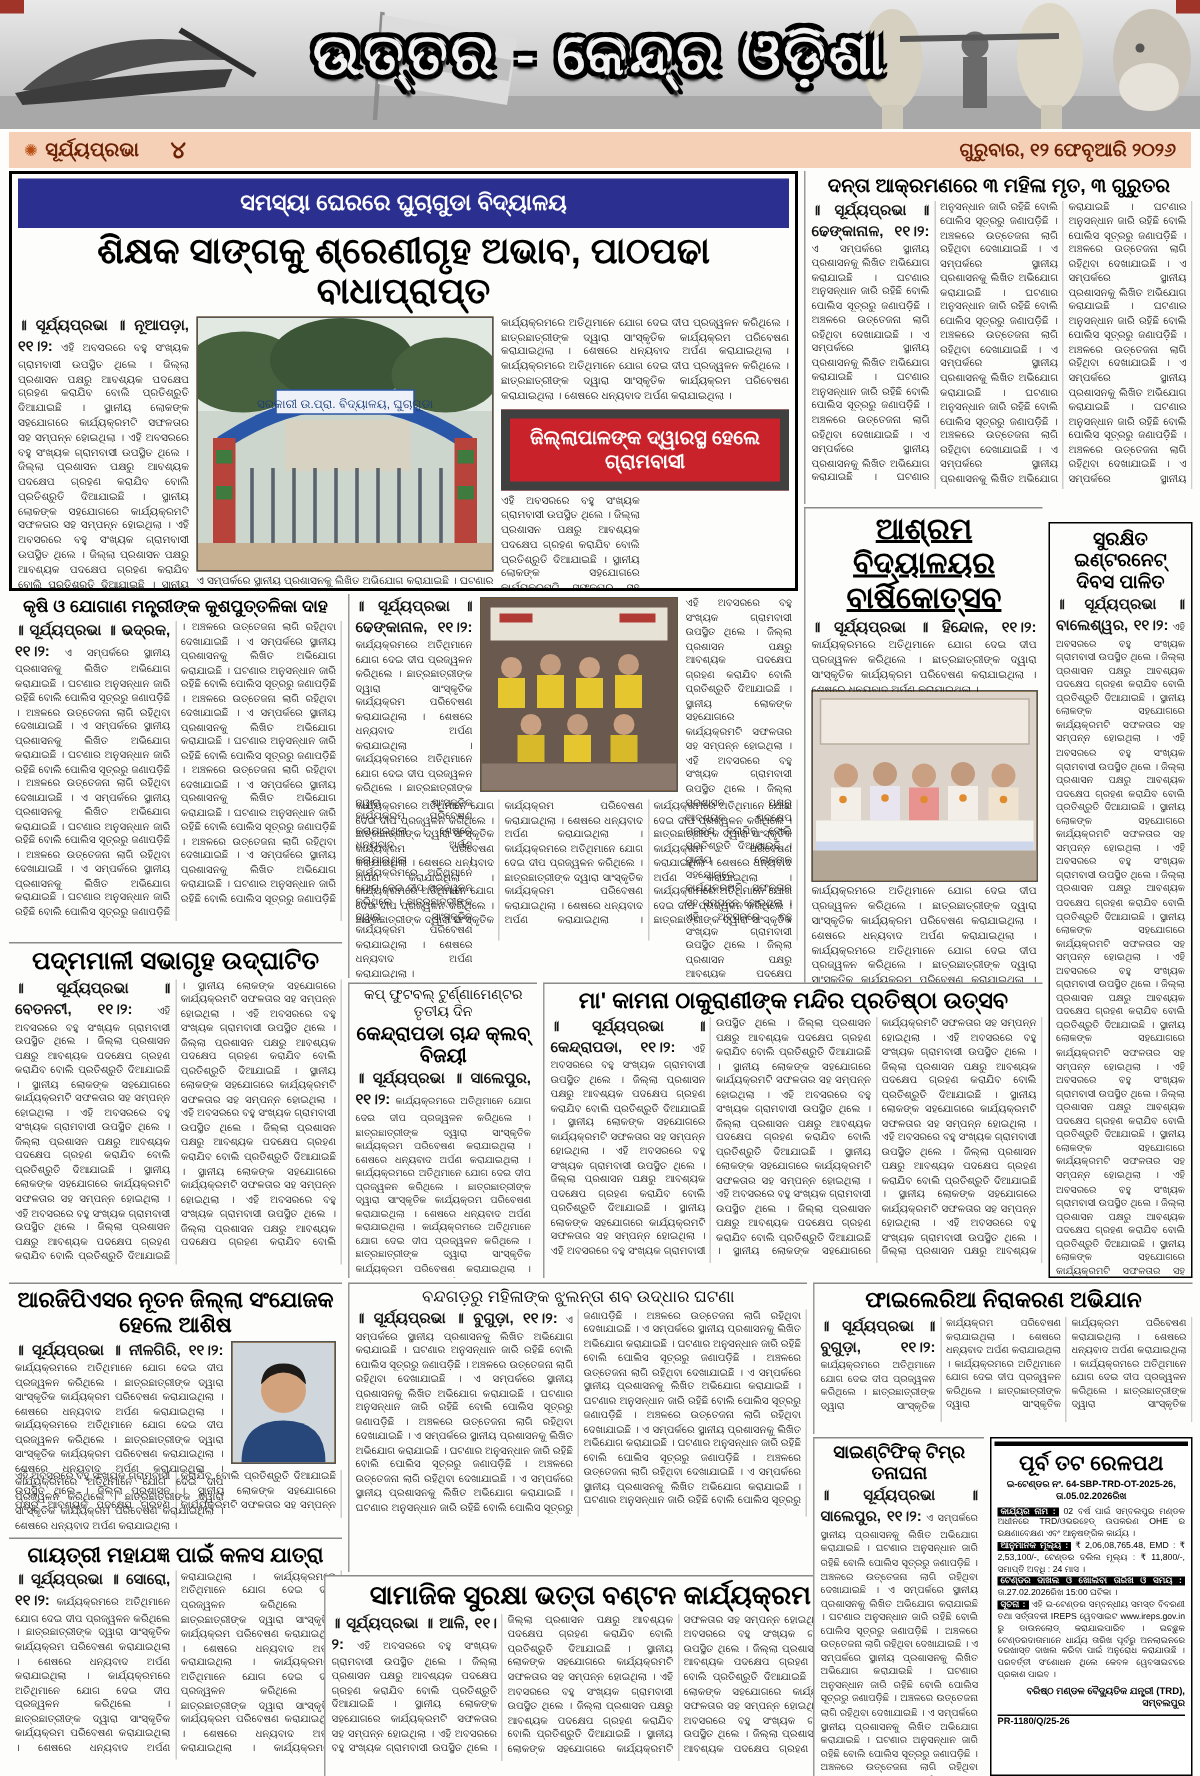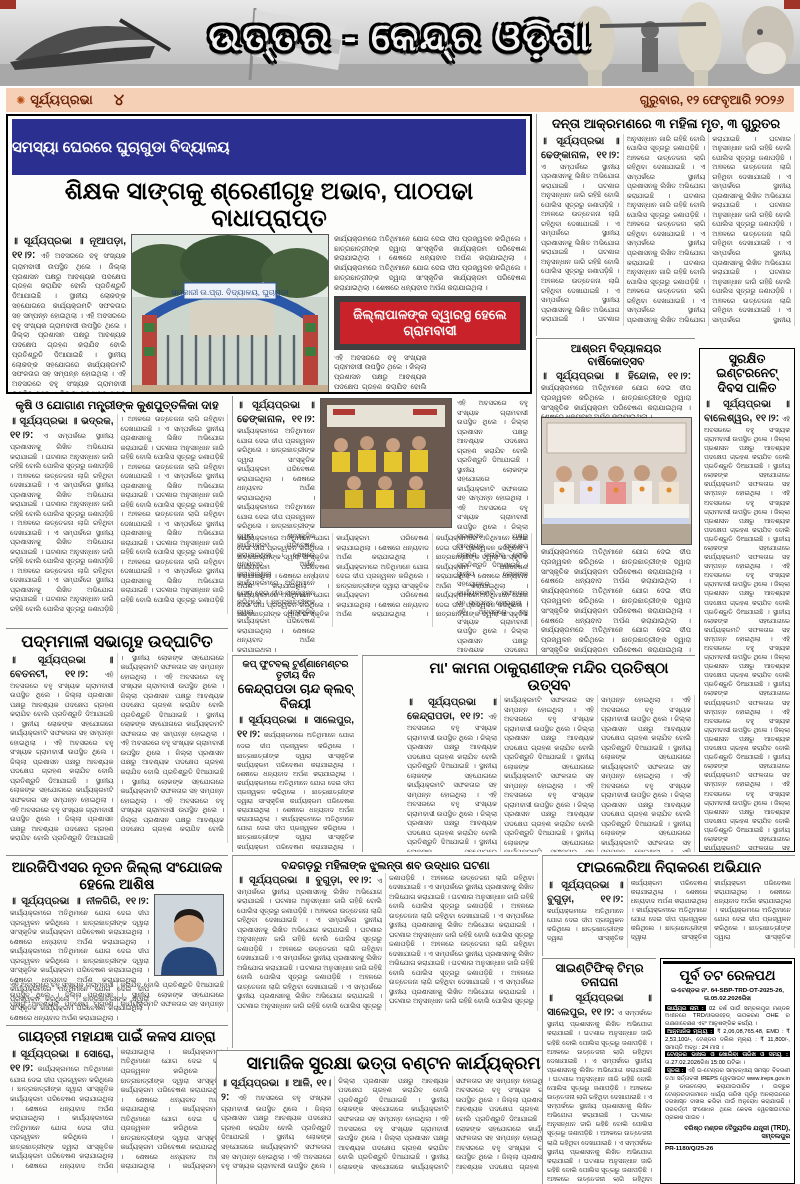--- a/index.html
+++ b/index.html
@@ -18,23 +18,23 @@
      font-weight:bold;color:#6b2104;}
   .paper-name{font-size:13px;display:flex;align-items:center;gap:5px;}
   .sun{color:#b84d12;font-size:11px;}
   .pageno{font-size:16px;margin-left:16px;}
   .date-text{font-size:12.5px;}
   
   .art{padding:2px 4px;background:#fdfdfb;}
   .bt{border-top:1px solid #8a8a8a;}
   .bl{border-left:1px solid #9a9a9a;}
   .hl{font-weight:bold;text-align:center;line-height:1.14;margin:1px 0 2px;color:#000;}
-  .kickbar{background:#2b2f90;color:#fff;font-weight:bold;font-size:15px;
-     padding:19px 0;margin:1px 0 2px;}
-  .kicktext{font-weight:bold;text-align:center;line-height:1.15;margin:1px 0;}
+  .kickbar{background:#2b2f90;color:#fff;font-weight:bold;font-size:15px;text-align:center;
+     padding:8px 0;margin:1px 0 2px;}
+  .kicktext{font-weight:normal;text-align:center;line-height:1.15;margin:1px 0;}
   .body{font-size:7px;line-height:1.4;text-align:justify;color:#141414;column-fill:auto;}
   .body b.byl{font-size:10px;}
   .c2{column-count:2;column-gap:7px;column-rule:1px solid #ccc;}
   .c3{column-count:3;column-gap:7px;column-rule:1px solid #ccc;}
   .redbox{background:#c9222a;color:#fff;font-weight:bold;font-size:13px;text-align:center;
      padding:5px 2px;border:6px solid #404040;margin:3px 0;}
   .photo{border:1px solid #555;background:#a16207;}
   .row{display:flex;gap:5px;}
   
   .adbox{border:1px solid #000;padding:2px;background:#fff;}
@@ -146,21 +146,21 @@
   </div>
 
   <div class="abs art bl" style="left:536px;top:114px;width:259px;height:222px;">
     <div class="hl" style="font-size:13px;">ଦନ୍ତା ଆକ୍ରମଣରେ ୩ ମହିଳା ମୃତ, ୩ ଗୁରୁତର</div>
     <div class="body c3" style="height:192px;font-size:6.8px;">
       <b class="byl">॥ ସୂର୍ଯ୍ୟପ୍ରଭା ॥ ଢେଙ୍କାନାଳ, ୧୧।୨:</b> <span>ଏ ସମ୍ପର୍କରେ ସ୍ଥାନୀୟ ପ୍ରଶାସନକୁ ଲିଖିତ ଅଭିଯୋଗ କରାଯାଇଛି । ଘଟଣାର ଅନୁସନ୍ଧାନ ଜାରି ରହିଛି ବୋଲି ପୋଲିସ ସୂତ୍ରରୁ ଜଣାପଡ଼ିଛି । ଅଞ୍ଚଳରେ ଉତ୍ତେଜନା ଲାଗି ରହିଥିବା ଦେଖାଯାଇଛି । ଏ ସମ୍ପର୍କରେ ସ୍ଥାନୀୟ ପ୍ରଶାସନକୁ ଲିଖିତ ଅଭିଯୋଗ କରାଯାଇଛି । ଘଟଣାର ଅନୁସନ୍ଧାନ ଜାରି ରହିଛି ବୋଲି ପୋଲିସ ସୂତ୍ରରୁ ଜଣାପଡ଼ିଛି । ଅଞ୍ଚଳରେ ଉତ୍ତେଜନା ଲାଗି ରହିଥିବା ଦେଖାଯାଇଛି । ଏ ସମ୍ପର୍କରେ ସ୍ଥାନୀୟ ପ୍ରଶାସନକୁ ଲିଖିତ ଅଭିଯୋଗ କରାଯାଇଛି । ଘଟଣାର ଅନୁସନ୍ଧାନ ଜାରି ରହିଛି ବୋଲି ପୋଲିସ ସୂତ୍ରରୁ ଜଣାପଡ଼ିଛି । ଅଞ୍ଚଳରେ ଉତ୍ତେଜନା ଲାଗି ରହିଥିବା ଦେଖାଯାଇଛି । ଏ ସମ୍ପର୍କରେ ସ୍ଥାନୀୟ ପ୍ରଶାସନକୁ ଲିଖିତ ଅଭିଯୋଗ କରାଯାଇଛି । ଘଟଣାର ଅନୁସନ୍ଧାନ ଜାରି ରହିଛି ବୋଲି ପୋଲିସ ସୂତ୍ରରୁ ଜଣାପଡ଼ିଛି । ଅଞ୍ଚଳରେ ଉତ୍ତେଜନା ଲାଗି ରହିଥିବା ଦେଖାଯାଇଛି । ଏ ସମ୍ପର୍କରେ ସ୍ଥାନୀୟ ପ୍ରଶାସନକୁ ଲିଖିତ ଅଭିଯୋଗ କରାଯାଇଛି । ଘଟଣାର ଅନୁସନ୍ଧାନ ଜାରି ରହିଛି ବୋଲି ପୋଲିସ ସୂତ୍ରରୁ ଜଣାପଡ଼ିଛି । ଅଞ୍ଚଳରେ ଉତ୍ତେଜନା ଲାଗି ରହିଥିବା ଦେଖାଯାଇଛି । ଏ ସମ୍ପର୍କରେ ସ୍ଥାନୀୟ ପ୍ରଶାସନକୁ ଲିଖିତ ଅଭିଯୋଗ କରାଯାଇଛି । ଘଟଣାର ଅନୁସନ୍ଧାନ ଜାରି ରହିଛି ବୋଲି ପୋଲିସ ସୂତ୍ରରୁ ଜଣାପଡ଼ିଛି । ଅଞ୍ଚଳରେ ଉତ୍ତେଜନା ଲାଗି ରହିଥିବା ଦେଖାଯାଇଛି । ଏ ସମ୍ପର୍କରେ ସ୍ଥାନୀୟ ପ୍ରଶାସନକୁ ଲିଖିତ ଅଭିଯୋଗ କରାଯାଇଛି । ଘଟଣାର ଅନୁସନ୍ଧାନ ଜାରି ରହିଛି ବୋଲି ପୋଲିସ ସୂତ୍ରରୁ ଜଣାପଡ଼ିଛି । ଅଞ୍ଚଳରେ ଉତ୍ତେଜନା ଲାଗି ରହିଥିବା ଦେଖାଯାଇଛି । ଏ ସମ୍ପର୍କରେ ସ୍ଥାନୀୟ ପ୍ରଶାସନକୁ ଲିଖିତ ଅଭିଯୋଗ କରାଯାଇଛି । ଘଟଣାର ଅନୁସନ୍ଧାନ ଜାରି ରହିଛି ବୋଲି ପୋଲିସ ସୂତ୍ରରୁ ଜଣାପଡ଼ିଛି । ଅଞ୍ଚଳରେ ଉତ୍ତେଜନା ଲାଗି ରହିଥିବା ଦେଖାଯାଇଛି । ଏ ସମ୍ପର୍କରେ ସ୍ଥାନୀୟ ପ୍ରଶାସନକୁ ଲିଖିତ ଅଭିଯୋଗ କରାଯାଇଛି । ଘଟଣାର ଅନୁସନ୍ଧାନ ଜାରି ରହିଛି ବୋଲି ପୋଲିସ ସୂତ୍ରରୁ ଜଣାପଡ଼ିଛି । ଅଞ୍ଚଳରେ ଉତ୍ତେଜନା ଲାଗି ରହିଥିବା ଦେଖାଯାଇଛି । ଏ ସମ୍ପର୍କରେ ସ୍ଥାନୀୟ ପ୍ରଶାସନକୁ ଲିଖିତ ଅଭିଯୋଗ କରାଯାଇଛି । ଘଟଣାର ଅନୁସନ୍ଧାନ ଜାରି ରହିଛି ବୋଲି ପୋଲିସ ସୂତ୍ରରୁ ଜଣାପଡ଼ିଛି । ଅଞ୍ଚଳରେ ଉତ୍ତେଜନା ଲାଗି ରହିଥିବା ଦେଖାଯାଇଛି । ଏ ସମ୍ପର୍କରେ ସ୍ଥାନୀୟ ପ୍ରଶାସନକୁ ଲିଖିତ ଅଭିଯୋଗ କରାଯାଇଛି । ଘଟଣାର ଅନୁସନ୍ଧାନ ଜାରି ରହିଛି ବୋଲି ପୋଲିସ ସୂତ୍ରରୁ ଜଣାପଡ଼ିଛି । ଅଞ୍ଚଳରେ ଉତ୍ତେଜନା ଲାଗି ରହିଥିବା ଦେଖାଯାଇଛି । ଏ ସମ୍ପର୍କରେ ସ୍ଥାନୀୟ ପ୍ରଶାସନକୁ ଲିଖିତ ଅଭିଯୋଗ କରାଯାଇଛି । ଘଟଣାର ଅନୁସନ୍ଧାନ ଜାରି ରହିଛି ବୋଲି ପୋଲିସ ସୂତ୍ରରୁ ଜଣାପଡ଼ିଛି । ଅଞ୍ଚଳରେ ଉତ୍ତେଜନା ଲାଗି ରହିଥିବା ଦେଖାଯାଇଛି ।</span>
     </div>
   </div>
 
   <div class="abs art bl bt" style="left:536px;top:338px;width:159px;height:514px;">
-    <div class="hl" style="font-size:11px;">ଆଶ୍ରମ ବିଦ୍ୟାଳୟର ବାର୍ଷିକୋତ୍ସବ</div>
+    <div class="hl" style="font-size:20px;text-decoration:underline;">ଆଶ୍ରମ ବିଦ୍ୟାଳୟର ବାର୍ଷିକୋତ୍ସବ</div>
     <div class="body" style="height:46px;">
       <b class="byl">॥ ସୂର୍ଯ୍ୟପ୍ରଭା ॥ ହିନ୍ଦୋଳ, ୧୧।୨:</b> <span>କାର୍ଯ୍ୟକ୍ରମରେ ଅତିଥିମାନେ ଯୋଗ ଦେଇ ଦୀପ ପ୍ରଜ୍ୱଳନ କରିଥିଲେ । ଛାତ୍ରଛାତ୍ରୀଙ୍କ ଦ୍ୱାରା ସାଂସ୍କୃତିକ କାର୍ଯ୍ୟକ୍ରମ ପରିବେଷଣ କରାଯାଇଥିଲା । ଶେଷରେ ଧନ୍ୟବାଦ ଅର୍ପଣ କରାଯାଇଥିଲା ।</span>
     </div>
     <div class="photo" style="width:149px;height:126px;margin:2px 0;">
       <svg width="149" height="126" viewBox="0 0 149 126">
         <rect width="149" height="126" fill="#dcd4cb"></rect>
         <rect x="5" y="5" width="139" height="30" fill="#efe9e1" stroke="#b9ae9f"></rect>
         <g>
           <circle cx="22" cy="56" r="8" fill="#caa083"></circle>
             <rect x="12" y="64" width="20" height="22" fill="#f3efe8"></rect>
@@ -245,21 +245,21 @@
   </div>
 
   <div class="abs art bl bt" style="left:232px;top:655px;width:126px;height:197px;">
     <div class="kicktext" style="font-size:9.5px;">କପ୍ ଫୁଟବଲ୍ ଟୁର୍ଣ୍ଣାମେଣ୍ଟର ତୃତୀୟ ଦିନ</div>
     <div class="hl" style="font-size:13px;">କେନ୍ଦ୍ରାପଡା ଚାନ୍ଦ କ୍ଲବ୍ ବିଜୟୀ</div>
     <div class="body" style="height:140px;font-size:6.5px;">
       <b class="byl">॥ ସୂର୍ଯ୍ୟପ୍ରଭା ॥ ସାଲେପୁର, ୧୧।୨:</b> <span>କାର୍ଯ୍ୟକ୍ରମରେ ଅତିଥିମାନେ ଯୋଗ ଦେଇ ଦୀପ ପ୍ରଜ୍ୱଳନ କରିଥିଲେ । ଛାତ୍ରଛାତ୍ରୀଙ୍କ ଦ୍ୱାରା ସାଂସ୍କୃତିକ କାର୍ଯ୍ୟକ୍ରମ ପରିବେଷଣ କରାଯାଇଥିଲା । ଶେଷରେ ଧନ୍ୟବାଦ ଅର୍ପଣ କରାଯାଇଥିଲା । କାର୍ଯ୍ୟକ୍ରମରେ ଅତିଥିମାନେ ଯୋଗ ଦେଇ ଦୀପ ପ୍ରଜ୍ୱଳନ କରିଥିଲେ । ଛାତ୍ରଛାତ୍ରୀଙ୍କ ଦ୍ୱାରା ସାଂସ୍କୃତିକ କାର୍ଯ୍ୟକ୍ରମ ପରିବେଷଣ କରାଯାଇଥିଲା । ଶେଷରେ ଧନ୍ୟବାଦ ଅର୍ପଣ କରାଯାଇଥିଲା । କାର୍ଯ୍ୟକ୍ରମରେ ଅତିଥିମାନେ ଯୋଗ ଦେଇ ଦୀପ ପ୍ରଜ୍ୱଳନ କରିଥିଲେ । ଛାତ୍ରଛାତ୍ରୀଙ୍କ ଦ୍ୱାରା ସାଂସ୍କୃତିକ କାର୍ଯ୍ୟକ୍ରମ ପରିବେଷଣ କରାଯାଇଥିଲା । ଶେଷରେ ଧନ୍ୟବାଦ ଅର୍ପଣ କରାଯାଇଥିଲା । କାର୍ଯ୍ୟକ୍ରମରେ ଅତିଥିମାନେ ଯୋଗ ଦେଇ ଦୀପ ପ୍ରଜ୍ୱଳନ କରିଥିଲେ । ଛାତ୍ରଛାତ୍ରୀଙ୍କ ଦ୍ୱାରା ସାଂସ୍କୃତିକ କାର୍ଯ୍ୟକ୍ରମ ପରିବେଷଣ କରାଯାଇଥିଲା । ଶେଷରେ ଧନ୍ୟବାଦ ଅର୍ପଣ କରାଯାଇଥିଲା ।</span>
     </div>
   </div>
 
-  <div class="abs art bl bt" style="left:362px;top:655px;width:333px;height:197px;padding-left:44px;">
+  <div class="abs art bl bt" style="left:362px;top:655px;width:333px;height:197px;">
     <div class="hl" style="font-size:15px;">ମା' କାମନା ଠାକୁରାଣୀଙ୍କ ମନ୍ଦିର ପ୍ରତିଷ୍ଠା ଉତ୍ସବ</div>
     <div class="body c3" style="height:164px;font-size:6.8px;">
       <b class="byl">॥ ସୂର୍ଯ୍ୟପ୍ରଭା ॥ କେନ୍ଦ୍ରାପଡା, ୧୧।୨:</b> <span>ଏହି ଅବସରରେ ବହୁ ସଂଖ୍ୟକ ଗ୍ରାମବାସୀ ଉପସ୍ଥିତ ଥିଲେ । ଜିଲ୍ଲା ପ୍ରଶାସନ ପକ୍ଷରୁ ଆବଶ୍ୟକ ପଦକ୍ଷେପ ଗ୍ରହଣ କରାଯିବ ବୋଲି ପ୍ରତିଶ୍ରୁତି ଦିଆଯାଇଛି । ସ୍ଥାନୀୟ ଲୋକଙ୍କ ସହଯୋଗରେ କାର୍ଯ୍ୟକ୍ରମଟି ସଫଳତାର ସହ ସମ୍ପନ୍ନ ହୋଇଥିଲା । ଏହି ଅବସରରେ ବହୁ ସଂଖ୍ୟକ ଗ୍ରାମବାସୀ ଉପସ୍ଥିତ ଥିଲେ । ଜିଲ୍ଲା ପ୍ରଶାସନ ପକ୍ଷରୁ ଆବଶ୍ୟକ ପଦକ୍ଷେପ ଗ୍ରହଣ କରାଯିବ ବୋଲି ପ୍ରତିଶ୍ରୁତି ଦିଆଯାଇଛି । ସ୍ଥାନୀୟ ଲୋକଙ୍କ ସହଯୋଗରେ କାର୍ଯ୍ୟକ୍ରମଟି ସଫଳତାର ସହ ସମ୍ପନ୍ନ ହୋଇଥିଲା । ଏହି ଅବସରରେ ବହୁ ସଂଖ୍ୟକ ଗ୍ରାମବାସୀ ଉପସ୍ଥିତ ଥିଲେ । ଜିଲ୍ଲା ପ୍ରଶାସନ ପକ୍ଷରୁ ଆବଶ୍ୟକ ପଦକ୍ଷେପ ଗ୍ରହଣ କରାଯିବ ବୋଲି ପ୍ରତିଶ୍ରୁତି ଦିଆଯାଇଛି । ସ୍ଥାନୀୟ ଲୋକଙ୍କ ସହଯୋଗରେ କାର୍ଯ୍ୟକ୍ରମଟି ସଫଳତାର ସହ ସମ୍ପନ୍ନ ହୋଇଥିଲା । ଏହି ଅବସରରେ ବହୁ ସଂଖ୍ୟକ ଗ୍ରାମବାସୀ ଉପସ୍ଥିତ ଥିଲେ । ଜିଲ୍ଲା ପ୍ରଶାସନ ପକ୍ଷରୁ ଆବଶ୍ୟକ ପଦକ୍ଷେପ ଗ୍ରହଣ କରାଯିବ ବୋଲି ପ୍ରତିଶ୍ରୁତି ଦିଆଯାଇଛି । ସ୍ଥାନୀୟ ଲୋକଙ୍କ ସହଯୋଗରେ କାର୍ଯ୍ୟକ୍ରମଟି ସଫଳତାର ସହ ସମ୍ପନ୍ନ ହୋଇଥିଲା । ଏହି ଅବସରରେ ବହୁ ସଂଖ୍ୟକ ଗ୍ରାମବାସୀ ଉପସ୍ଥିତ ଥିଲେ । ଜିଲ୍ଲା ପ୍ରଶାସନ ପକ୍ଷରୁ ଆବଶ୍ୟକ ପଦକ୍ଷେପ ଗ୍ରହଣ କରାଯିବ ବୋଲି ପ୍ରତିଶ୍ରୁତି ଦିଆଯାଇଛି । ସ୍ଥାନୀୟ ଲୋକଙ୍କ ସହଯୋଗରେ କାର୍ଯ୍ୟକ୍ରମଟି ସଫଳତାର ସହ ସମ୍ପନ୍ନ ହୋଇଥିଲା । ଏହି ଅବସରରେ ବହୁ ସଂଖ୍ୟକ ଗ୍ରାମବାସୀ ଉପସ୍ଥିତ ଥିଲେ । ଜିଲ୍ଲା ପ୍ରଶାସନ ପକ୍ଷରୁ ଆବଶ୍ୟକ ପଦକ୍ଷେପ ଗ୍ରହଣ କରାଯିବ ବୋଲି ପ୍ରତିଶ୍ରୁତି ଦିଆଯାଇଛି । ସ୍ଥାନୀୟ ଲୋକଙ୍କ ସହଯୋଗରେ କାର୍ଯ୍ୟକ୍ରମଟି ସଫଳତାର ସହ ସମ୍ପନ୍ନ ହୋଇଥିଲା । ଏହି ଅବସରରେ ବହୁ ସଂଖ୍ୟକ ଗ୍ରାମବାସୀ ଉପସ୍ଥିତ ଥିଲେ । ଜିଲ୍ଲା ପ୍ରଶାସନ ପକ୍ଷରୁ ଆବଶ୍ୟକ ପଦକ୍ଷେପ ଗ୍ରହଣ କରାଯିବ ବୋଲି ପ୍ରତିଶ୍ରୁତି ଦିଆଯାଇଛି । ସ୍ଥାନୀୟ ଲୋକଙ୍କ ସହଯୋଗରେ କାର୍ଯ୍ୟକ୍ରମଟି ସଫଳତାର ସହ ସମ୍ପନ୍ନ ହୋଇଥିଲା । ଏହି ଅବସରରେ ବହୁ ସଂଖ୍ୟକ ଗ୍ରାମବାସୀ ଉପସ୍ଥିତ ଥିଲେ । ଜିଲ୍ଲା ପ୍ରଶାସନ ପକ୍ଷରୁ ଆବଶ୍ୟକ ପଦକ୍ଷେପ ଗ୍ରହଣ କରାଯିବ ବୋଲି ପ୍ରତିଶ୍ରୁତି ଦିଆଯାଇଛି । ସ୍ଥାନୀୟ ଲୋକଙ୍କ ସହଯୋଗରେ କାର୍ଯ୍ୟକ୍ରମଟି ସଫଳତାର ସହ ସମ୍ପନ୍ନ ହୋଇଥିଲା । ଏହି ଅବସରରେ ବହୁ ସଂଖ୍ୟକ ଗ୍ରାମବାସୀ ଉପସ୍ଥିତ ଥିଲେ । ଜିଲ୍ଲା ପ୍ରଶାସନ ପକ୍ଷରୁ ଆବଶ୍ୟକ ପଦକ୍ଷେପ ଗ୍ରହଣ କରାଯିବ ବୋଲି ପ୍ରତିଶ୍ରୁତି ଦିଆଯାଇଛି । ସ୍ଥାନୀୟ ଲୋକଙ୍କ ସହଯୋଗରେ କାର୍ଯ୍ୟକ୍ରମଟି ସଫଳତାର ସହ ସମ୍ପନ୍ନ ହୋଇଥିଲା । ଏହି ଅବସରରେ ବହୁ ସଂଖ୍ୟକ ଗ୍ରାମବାସୀ ଉପସ୍ଥିତ ଥିଲେ । ଜିଲ୍ଲା ପ୍ରଶାସନ ପକ୍ଷରୁ ଆବଶ୍ୟକ ପଦକ୍ଷେପ ଗ୍ରହଣ କରାଯିବ ବୋଲି ପ୍ରତିଶ୍ରୁତି ଦିଆଯାଇଛି । ସ୍ଥାନୀୟ ଲୋକଙ୍କ ସହଯୋଗରେ କାର୍ଯ୍ୟକ୍ରମଟି ସଫଳତାର ସହ ସମ୍ପନ୍ନ ହୋଇଥିଲା ।</span>
     </div>
   </div>
 
   <div class="abs art bt" style="left:6px;top:855px;width:222px;height:167px;">
     <div class="hl" style="font-size:14.5px;">ଆରଜିପିଏସର ନୂତନ ଜିଲ୍ଲା ସଂଯୋଜକ ହେଲେ ଆଶିଷ</div>
     <div class="row" style="height:84px;">
       <div class="body" style="flex:1;height:84px;font-size:6.8px;">

